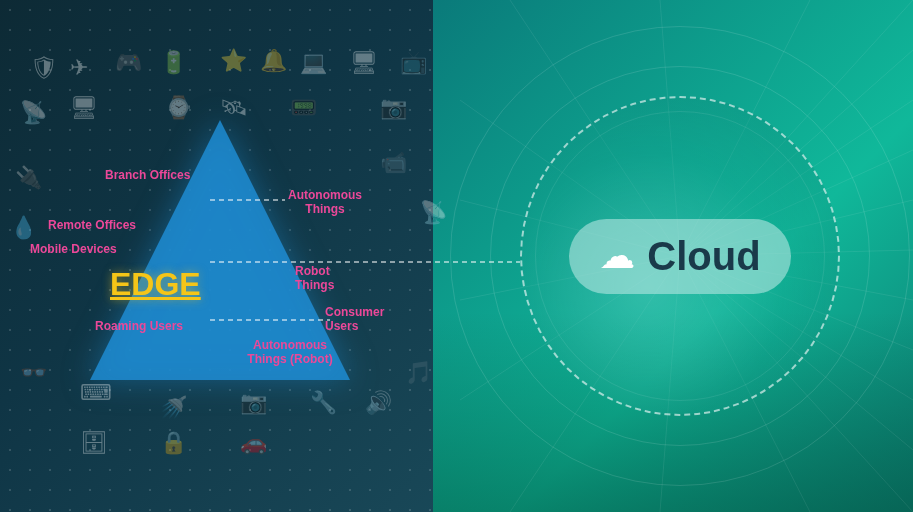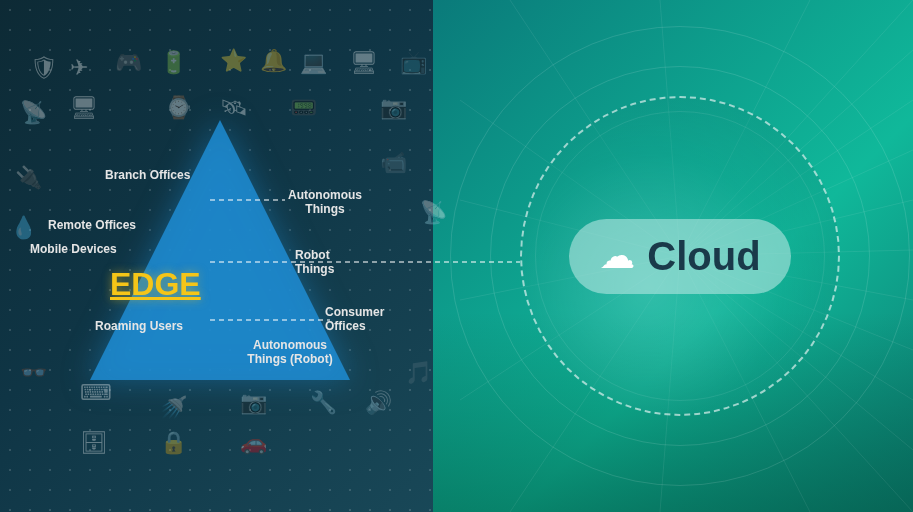--- a/index.html
+++ b/index.html
@@ -102,35 +102,35 @@
 
     .cloud-text {
       font-size: 40px;
       font-weight: bold;
       color: #1a3a4a;
     }
 
     
     .label {
       position: absolute;
-      color: #e5e5e5;
+      color: #ec4899;
       font-size: 12px;
       font-weight: bold;
       z-index: 10;
       white-space: nowrap;
     }
 
     .label-branch { top: 168px; left: 105px; }
     .label-remote { top: 218px; left: 40px; padding-left: 8px; }
     .label-mobile { top: 242px; left: 30px; }
     .label-roaming { top: 319px; left: 95px; }
 
     
     .label-healthcare { top: 188px; left: 285px; text-align: center; white-space: normal; width: 80px; }
-    .label-robot { top: 248px; left: 295px; white-space: normal; width: 70px; }
+    .label-robot { top: 264px; left: 295px; white-space: normal; width: 70px; }
     .label-consumer { top: 305px; left: 325px; white-space: normal; width: 70px; }
     .label-autonomous { top: 338px; left: 245px; text-align: center; white-space: normal; width: 90px; }
 
     
     .icon-overlay {
       position: absolute;
       top: 0; left: 0;
       width: 460px; height: 512px;
       z-index: 6;
       pointer-events: none;
@@ -258,21 +258,21 @@
   <line x1="210" y1="320" x2="330" y2="320" stroke="rgba(255,255,255,0.7)" stroke-width="1.5" stroke-dasharray="5,4"></line>
 </svg>
 
 <div class="label label-branch">Branch Offices</div>
 <div class="label label-remote">Remote Offices</div>
 <div class="label label-mobile">Mobile Devices</div>
 <div class="label label-roaming">Roaming Users</div>
 
 <div class="label label-healthcare">Autonomous Things</div>
 <div class="label label-robot">Robot Things</div>
-<div class="label label-consumer">Consumer Offices</div>
+<div class="label label-consumer">Consumer Users</div>
 <div class="label label-autonomous">Autonomous Things (Robot)</div>
 
 <div class="cloud-circle">
   <div class="cloud-inner">
     <span class="cloud-icon">☁</span>
     <span class="cloud-text">Cloud</span>
   </div>
 </div>
 
 </body></html>

